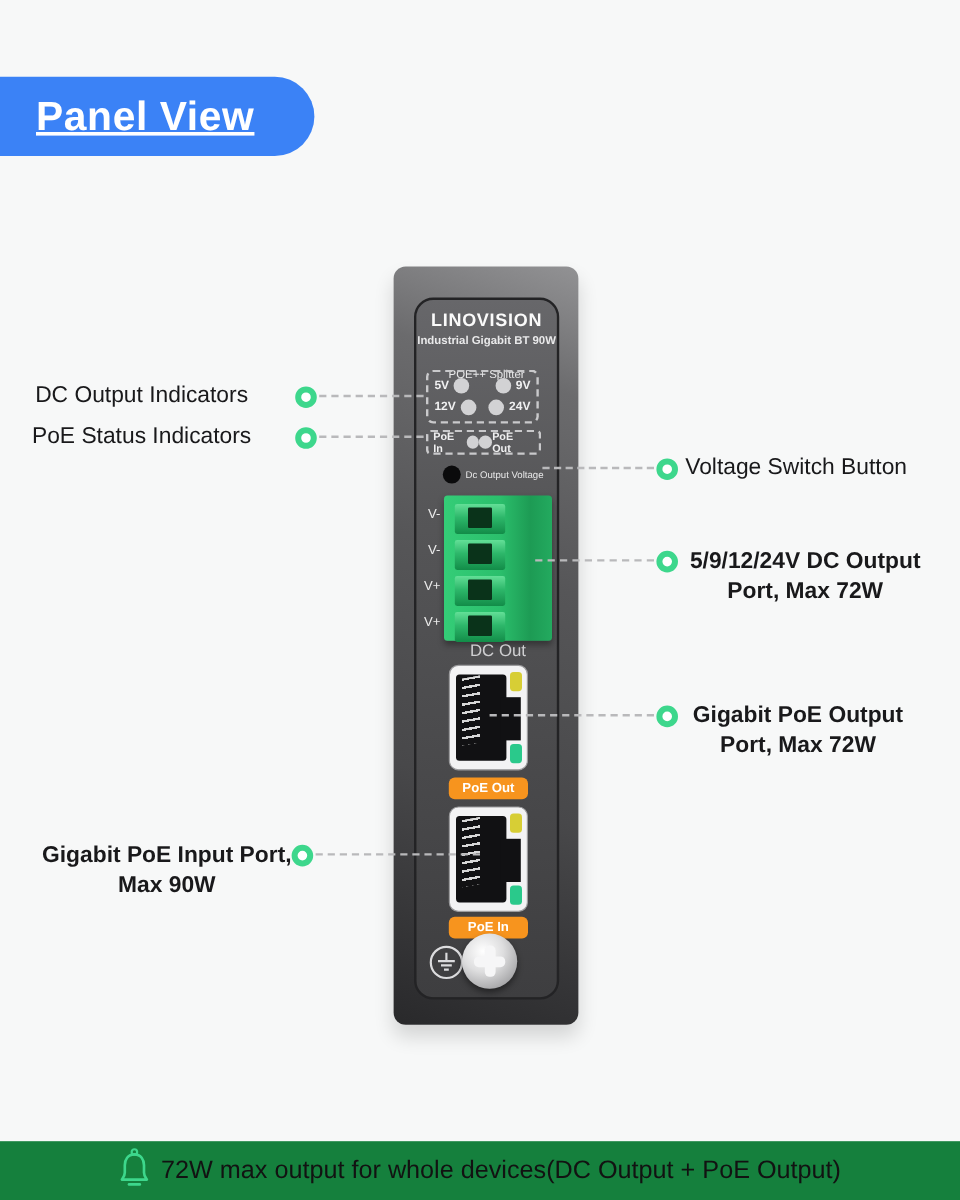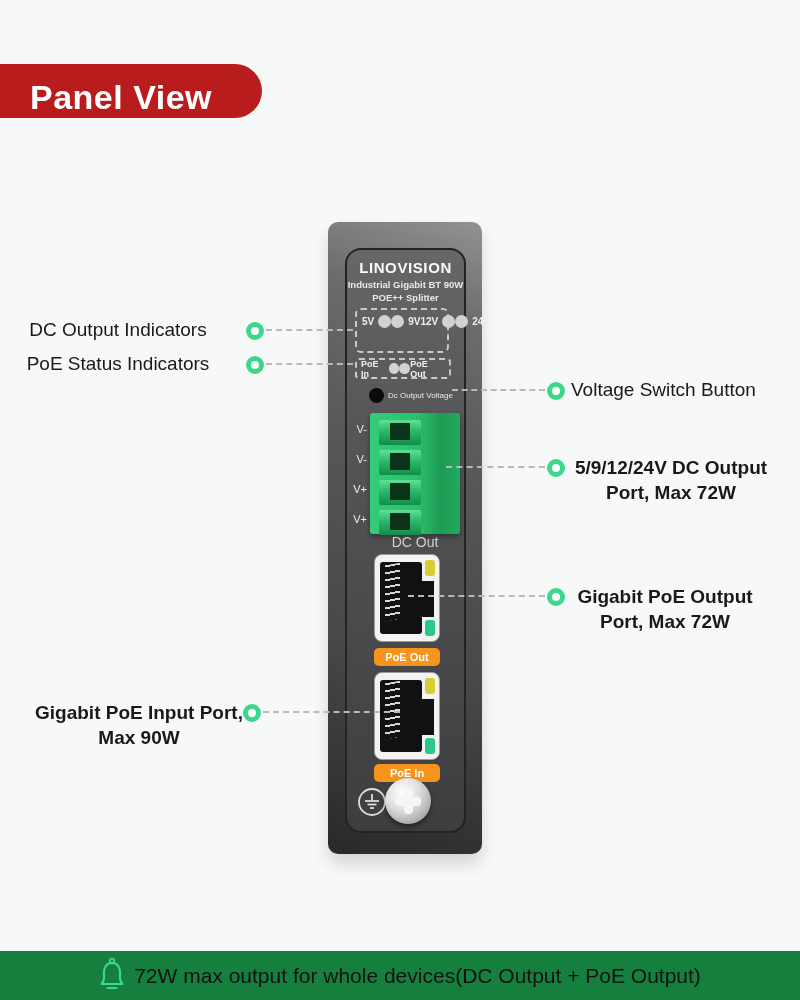--- a/index.html
+++ b/index.html
@@ -1,40 +1,40 @@
 <!DOCTYPE html>
 <html><head>
 <meta charset="utf-8">
 <style>
   html,body{margin:0;padding:0;}
   body{font-family:"Liberation Sans", sans-serif; background:#f7f8f8;}
   .stage{position:relative; width:800px; height:1000px; background:#f7f8f8; overflow:hidden;}
   .abs{position:absolute;}
 
   
-  .badge{left:0; top:64px; width:262px; height:54px; background:#b91c1c;
+  .badge{left:0; top:64px; width:262px; height:66px; background:#3b82f6;
          border-radius:0 34px 34px 0; color:#fff; font-size:34px; font-weight:700;
-         line-height:66px; padding-left:30px; box-sizing:border-box; letter-spacing:.5px;}
+         line-height:66px; padding-left:30px; box-sizing:border-box; letter-spacing:.5px;text-decoration:underline;}
 
   
   .device-body{left:328px; top:222px; width:154px; height:632px; border-radius:10px;
      background:linear-gradient(200deg,#929294 0%,#6b6b6d 16%,#565658 40%,#48484a 68%,#29292b 100%);
      box-shadow:0 10px 16px rgba(0,0,0,.14);}
   .front-plate{left:345px; top:248px; width:121px; height:585px; border-radius:16px;
      border:2px solid #232325; box-sizing:border-box;
      background:linear-gradient(180deg,#67676a 0%,#565658 30%,#4a4a4c 65%,#3e3e40 100%);}
 
   .brand{top:9px; left:0; width:100%; text-align:center; color:#fafafa; font-size:15px;
          font-weight:700; letter-spacing:.6px;}
   .sub1{top:29px; left:0; width:100%; text-align:center; color:#e9e9ea; font-size:9.5px; font-weight:700;}
-  .sub2{top:42px; left:0; width:100%; text-align:center; color:#e9e9ea; font-size:9.5px; font-weight:700;}
+  .sub2{top:57px; left:0; width:100%; text-align:center; color:#e9e9ea; font-size:9.5px; font-weight:400;}
 
   .dash-box{border:2px dashed #c9c9cb; border-radius:6px; box-sizing:border-box;}
   .led-box1{left:8px; top:58px; width:94px; height:45px; padding:3px 5px;
-            display:flex; flex-direction:row; justify-content:space-between;}
+            display:flex; flex-direction:column; justify-content:space-between;}
   .led-row{display:flex; justify-content:space-between; align-items:center; height:17px;}
   .led-grp{display:flex; align-items:center; gap:4px;}
   .led-lbl{color:#f0f0f1; font-size:10px; font-weight:700;}
   .led{width:13px; height:13px; border-radius:50%; background:#d2d2d4;}
   .led-box2{left:8px; top:108px; width:96px; height:21px; border-radius:4px;
             display:flex; align-items:center; justify-content:space-between; padding:0 4px;}
   .led-lbl2{color:#f0f0f1; font-size:9px; font-weight:700;}
   .led-s{width:11px; height:11px; border-radius:50%; background:#d2d2d4;}
 
   .v-btn{left:22px; top:138px; width:15px; height:15px; border-radius:50%; background:#0b0b0c;}

